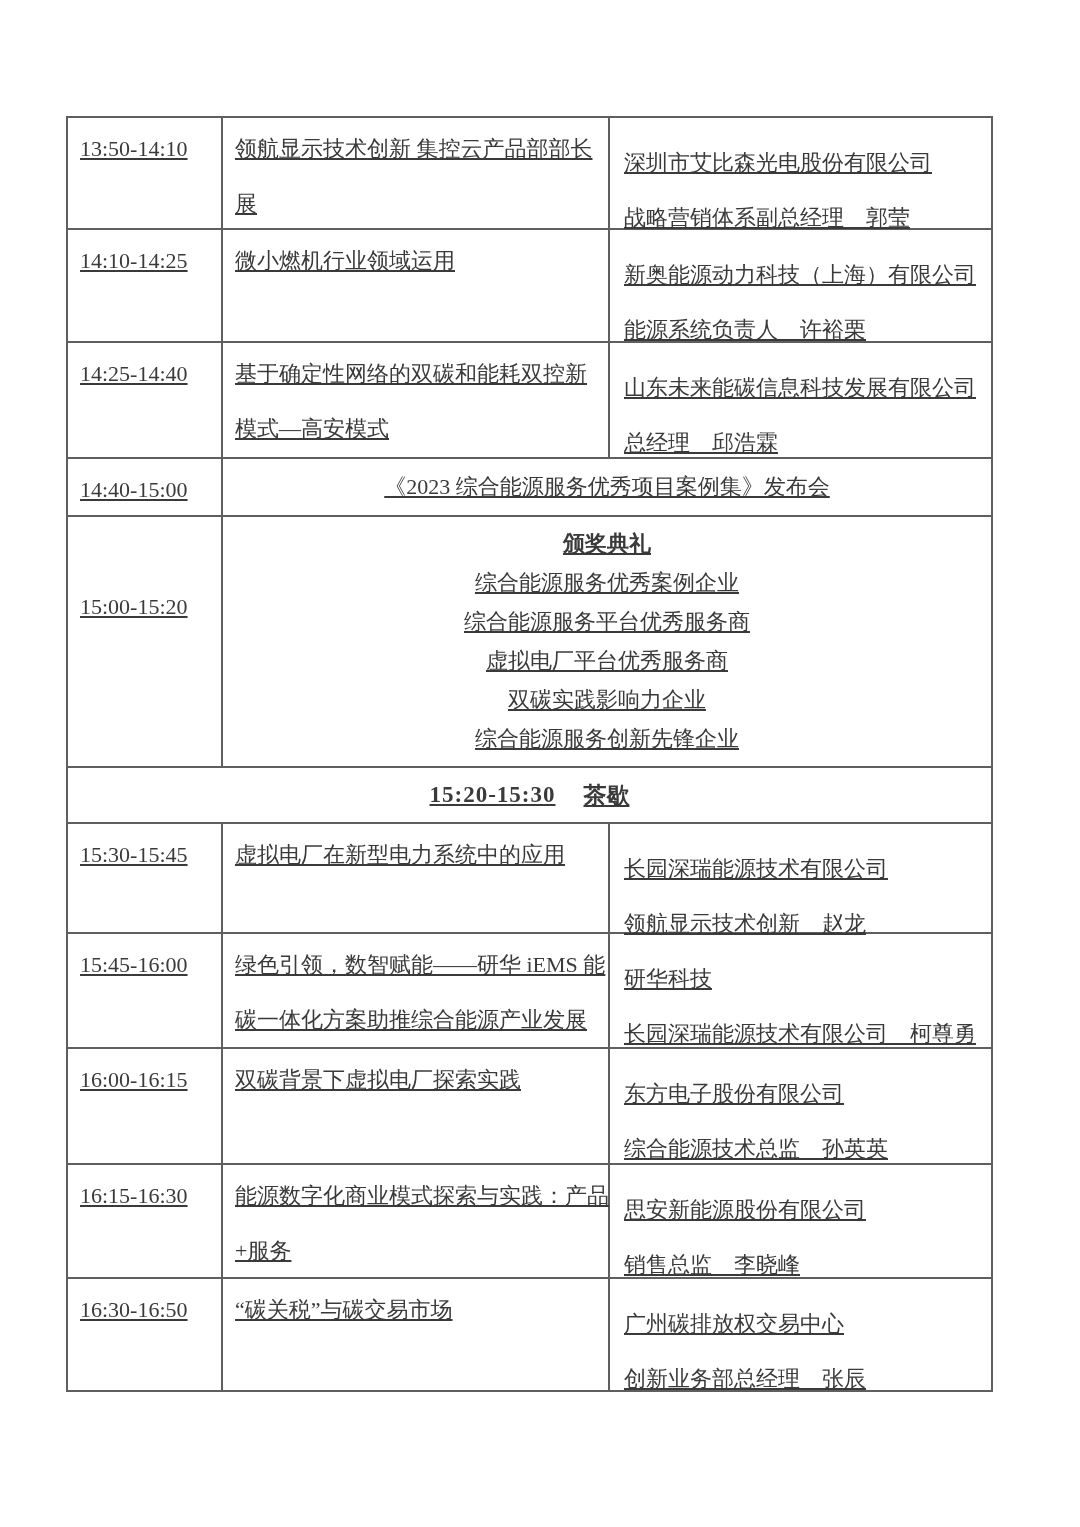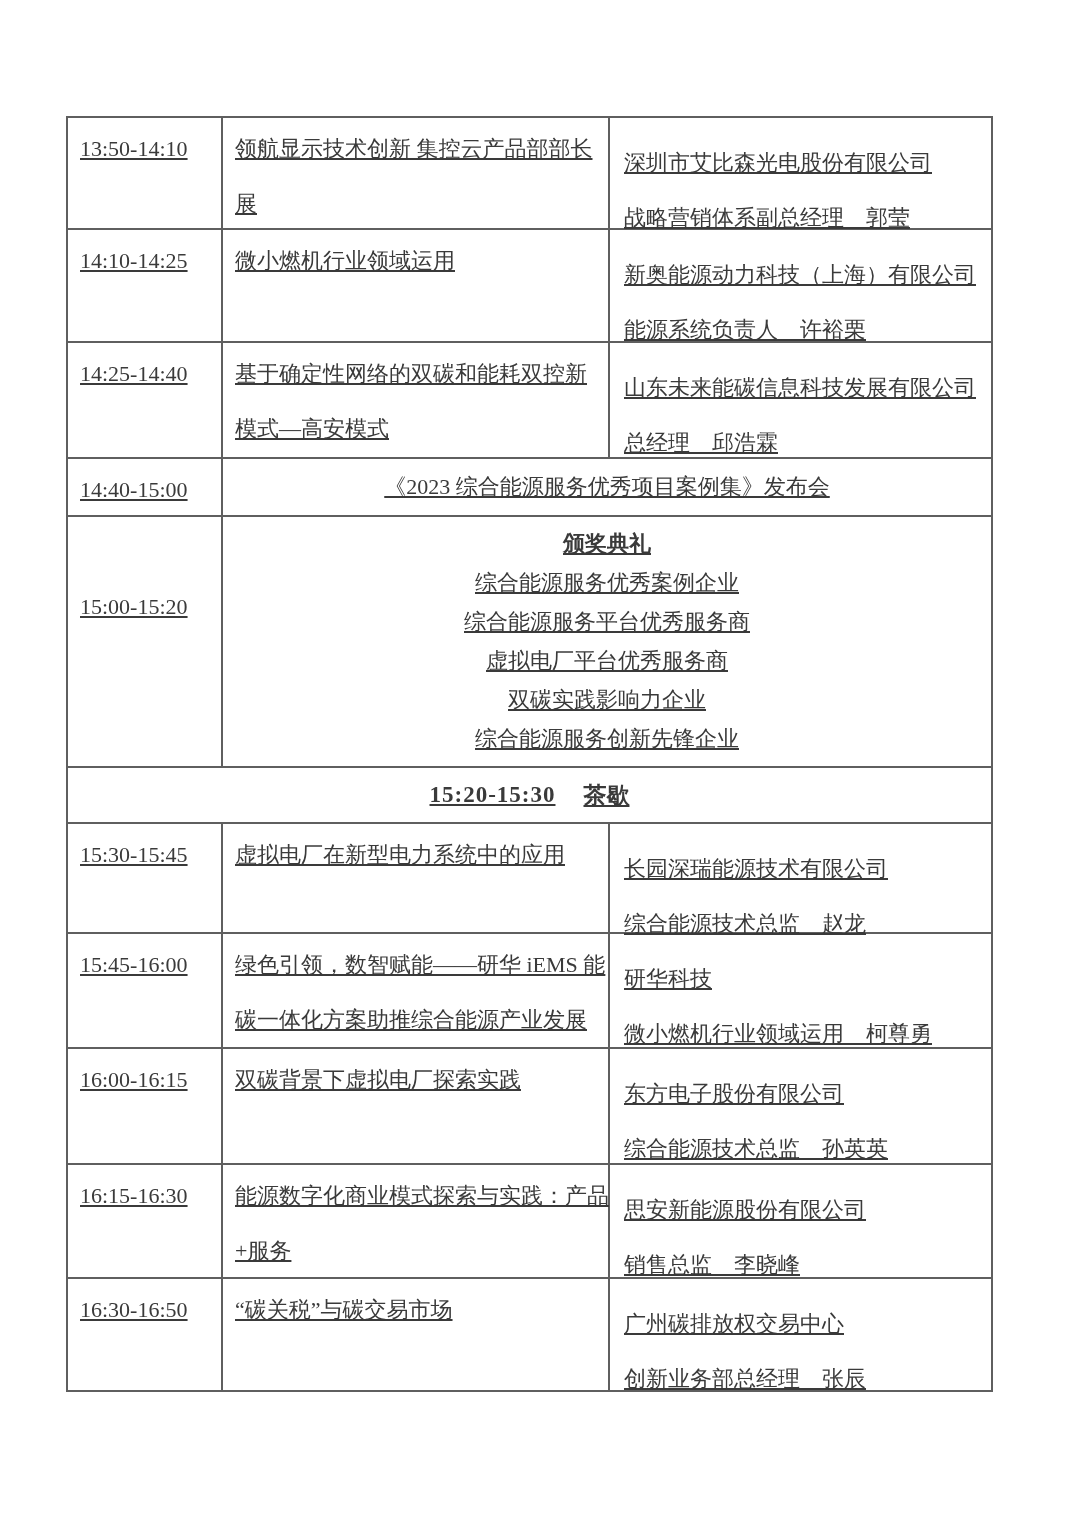--- a/index.html
+++ b/index.html
@@ -110,34 +110,34 @@
     </div>
     <div class="row" style="height: 110px;">
       <div class="cell time-cell">
         <div class="line time-text">15:30-15:45</div>
       </div>
       <div class="cell topic-cell">
         <div class="line">虚拟电厂在新型电力系统中的应用</div>
       </div>
       <div class="cell speaker-cell">
         <div class="line">长园深瑞能源技术有限公司</div>
-        <div class="line">综合能源技术总监　赵龙</div>
+        <div class="line">领航显示技术创新　赵龙</div>
       </div>
     </div>
     <div class="row" style="height: 115px;">
       <div class="cell time-cell">
         <div class="line time-text">15:45-16:00</div>
       </div>
       <div class="cell topic-cell">
         <div class="line">绿色引领，数智赋能——研华 iEMS 能</div>
         <div class="line">碳一体化方案助推综合能源产业发展</div>
       </div>
       <div class="cell speaker-cell">
         <div class="line">研华科技</div>
-        <div class="line">微小燃机行业领域运用　柯尊勇</div>
+        <div class="line">长园深瑞能源技术有限公司　柯尊勇</div>
       </div>
     </div>
     <div class="row" style="height: 116px;">
       <div class="cell time-cell">
         <div class="line time-text">16:00-16:15</div>
       </div>
       <div class="cell topic-cell">
         <div class="line">双碳背景下虚拟电厂探索实践</div>
       </div>
       <div class="cell speaker-cell">

